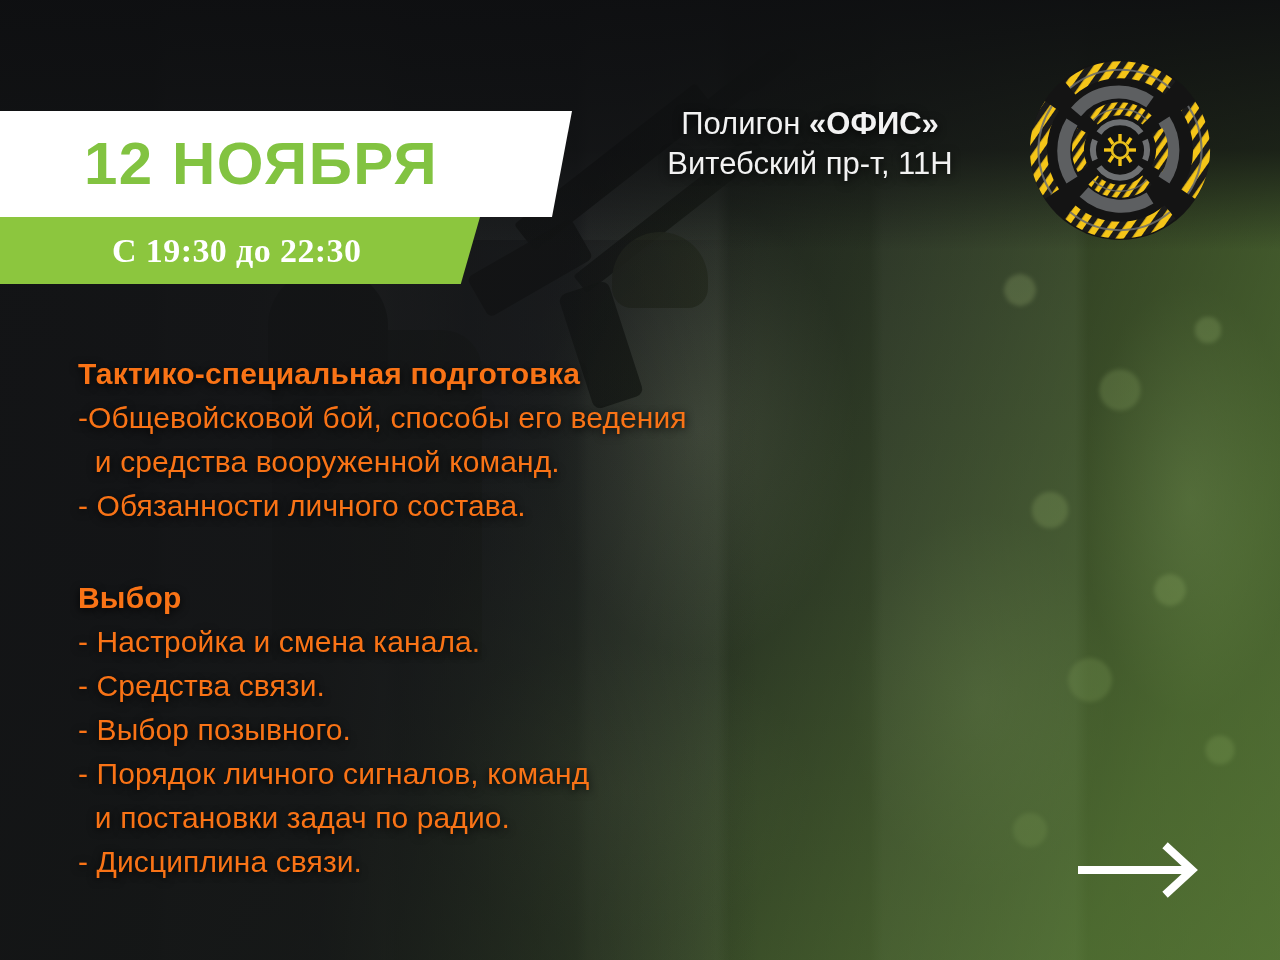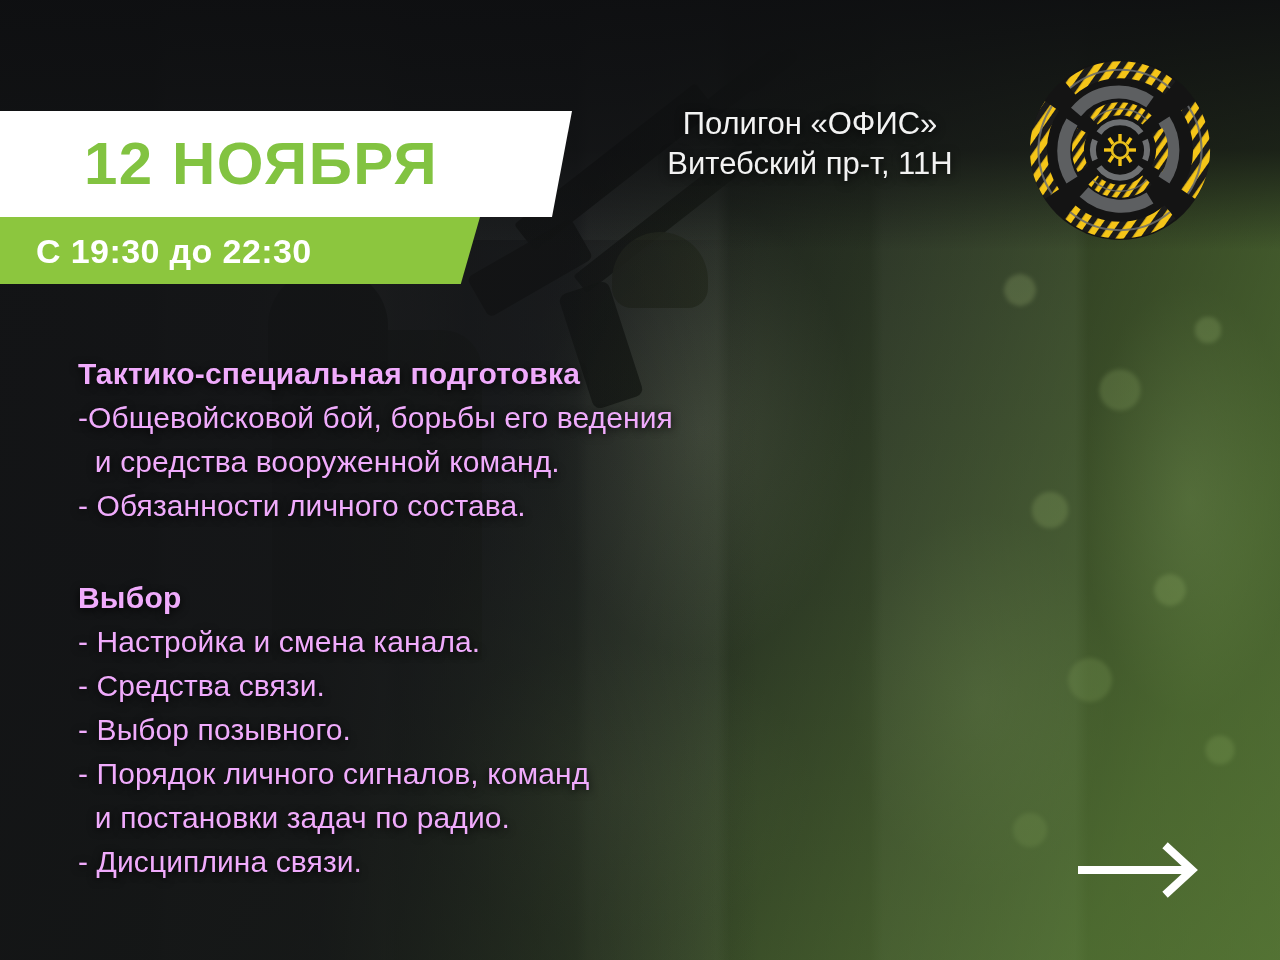--- a/index.html
+++ b/index.html
@@ -125,52 +125,53 @@
   }
 
   .date-green {
     position:relative;
     width:480px; height:67px;
     background:#8cc63e;
     clip-path:polygon(0 0, 100% 0, 96% 100%, 0 100%);
     display:flex; align-items:center;
   }
   .date-green-text {
-    margin-left:36px;
+    margin-left:112px;
     color:#ffffff;
     font-size:34px;
     font-weight:bold;
     letter-spacing:.4px;
     line-height:1;
     white-space:nowrap;
+    font-family:Liberation Serif, serif;
   }
 
   
   .venue {
     position:absolute; left:600px; top:104px; width:420px;
     z-index:6;
     text-align:center;
     color:#f2f2f2;
     font-size:31px;
     line-height:1.28;
     text-shadow:0 2px 10px rgba(0,0,0,.85);
   }
-  .venue .strong { font-weight:normal; }
+  .venue .strong { font-weight:bold; }
 
   
   .logo-wrap {
     position:absolute; left:1028px; top:58px;
     width:184px; height:184px; z-index:7;
   }
 
   
   .content {
     position:absolute; left:78px; top:352px;
     width:820px; z-index:6;
-    color:#f0abfc;
+    color:#f97316;
     text-shadow:0 2px 9px rgba(0,0,0,.9);
   }
   .sec-title {
     font-size:30px; font-weight:bold;
     line-height:44px; letter-spacing:.2px;
   }
   .sec-line {
     font-size:30px; font-weight:normal;
     line-height:44px; letter-spacing:.1px;
     white-space:pre;
@@ -284,21 +285,21 @@
       </g>
       <circle cx="92" cy="92" r="8" fill="none" stroke="#e8bf1d" stroke-width="2.6"></circle>
       <circle cx="92" cy="92" r="3.2" fill="#1b1b1b"></circle>
     </svg>
   </div>
 
   <div class="content">
 
     <div>
       <div class="sec-title">Тактико-специальная подготовка</div>
-      <div class="sec-line">-Общевойсковой бой, борьбы его ведения</div>
+      <div class="sec-line">-Общевойсковой бой, способы его ведения</div>
       <div class="sec-line">  и средства вооруженной команд.</div>
       <div class="sec-line">- Обязанности личного состава.</div>
     </div>
 
     <div class="sec-gap"></div>
 
     <div>
       <div class="sec-title">Выбор</div>
       <div class="sec-line">- Настройка и смена канала.</div>
       <div class="sec-line">- Средства связи.</div>

